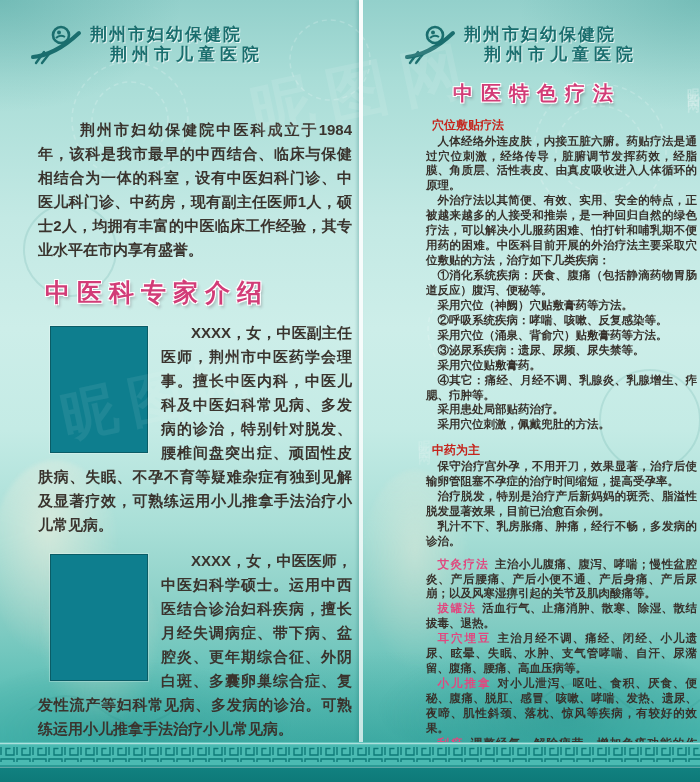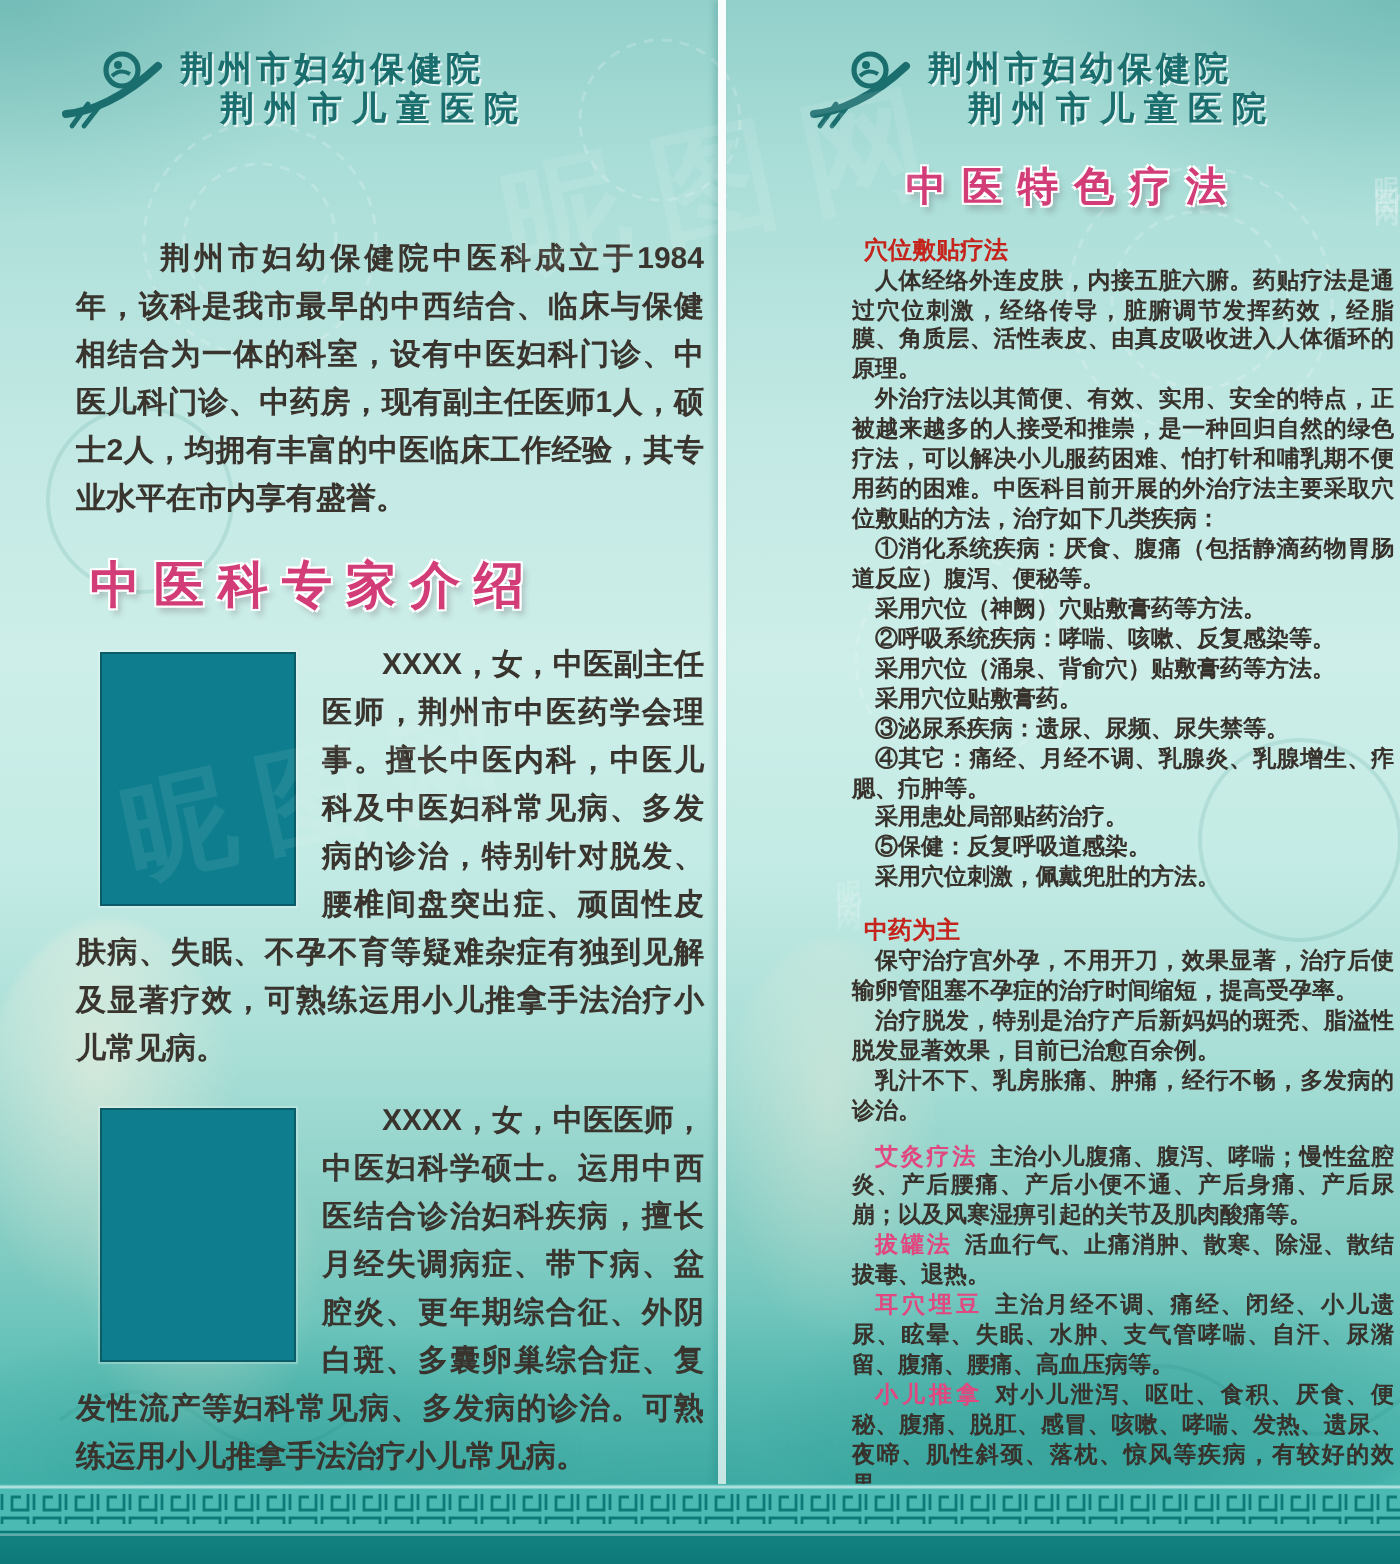--- a/index.html
+++ b/index.html
@@ -176,25 +176,24 @@
     <div class="big-title" style="letter-spacing:8px; text-indent:8px; font-size:20px;">中医特色疗法</div>
 
     <div class="r-body">
       <div class="h-red">穴位敷贴疗法</div>
       <p>人体经络外连皮肤，内接五脏六腑。药贴疗法是通过穴位刺激，经络传导，脏腑调节发挥药效，经脂膜、角质层、活性表皮、由真皮吸收进入人体循环的原理。</p>
       <p>外治疗法以其简便、有效、实用、安全的特点，正被越来越多的人接受和推崇，是一种回归自然的绿色疗法，可以解决小儿服药困难、怕打针和哺乳期不便用药的困难。中医科目前开展的外治疗法主要采取穴位敷贴的方法，治疗如下几类疾病：</p>
       <p>①消化系统疾病：厌食、腹痛（包括静滴药物胃肠道反应）腹泻、便秘等。</p>
       <p>采用穴位（神阙）穴贴敷膏药等方法。</p>
       <p>②呼吸系统疾病：哮喘、咳嗽、反复感染等。</p>
       <p>采用穴位（涌泉、背俞穴）贴敷膏药等方法。</p>
+      <p>③泌尿系疾病：遗尿、尿频、尿失禁等。</p>
       <p>采用穴位贴敷膏药。</p>
-      <p>③泌尿系疾病：遗尿、尿频、尿失禁等。</p>
       <p>④其它：痛经、月经不调、乳腺炎、乳腺增生、痄腮、疖肿等。</p>
       <p>采用患处局部贴药治疗。</p>
-      <p>⑤保健：反复呼吸道感染。</p>
       <p>采用穴位刺激，佩戴兜肚的方法。</p>
 
       <div class="h-red mt">中药为主</div>
       <p>保守治疗宫外孕，不用开刀，效果显著，治疗后使输卵管阻塞不孕症的治疗时间缩短，提高受孕率。</p>
       <p>治疗脱发，特别是治疗产后新妈妈的斑秃、脂溢性脱发显著效果，目前已治愈百余例。</p>
       <p>乳汁不下、乳房胀痛、肿痛，经行不畅，多发病的诊治。</p>
 
       <p class="gap-sm"><span class="h-pink">艾灸疗法</span><span>主治小儿腹痛、腹泻、哮喘；慢性盆腔炎、产后腰痛、产后小便不通、产后身痛、产后尿崩；以及风寒湿痹引起的关节及肌肉酸痛等。</span></p>
       <p><span class="h-pink">拔罐法</span><span>活血行气、止痛消肿、散寒、除湿、散结拔毒、退热。</span></p>
       <p><span class="h-pink">耳穴埋豆</span><span>主治月经不调、痛经、闭经、小儿遗尿、眩晕、失眠、水肿、支气管哮喘、自汗、尿潴留、腹痛、腰痛、高血压病等。</span></p>

